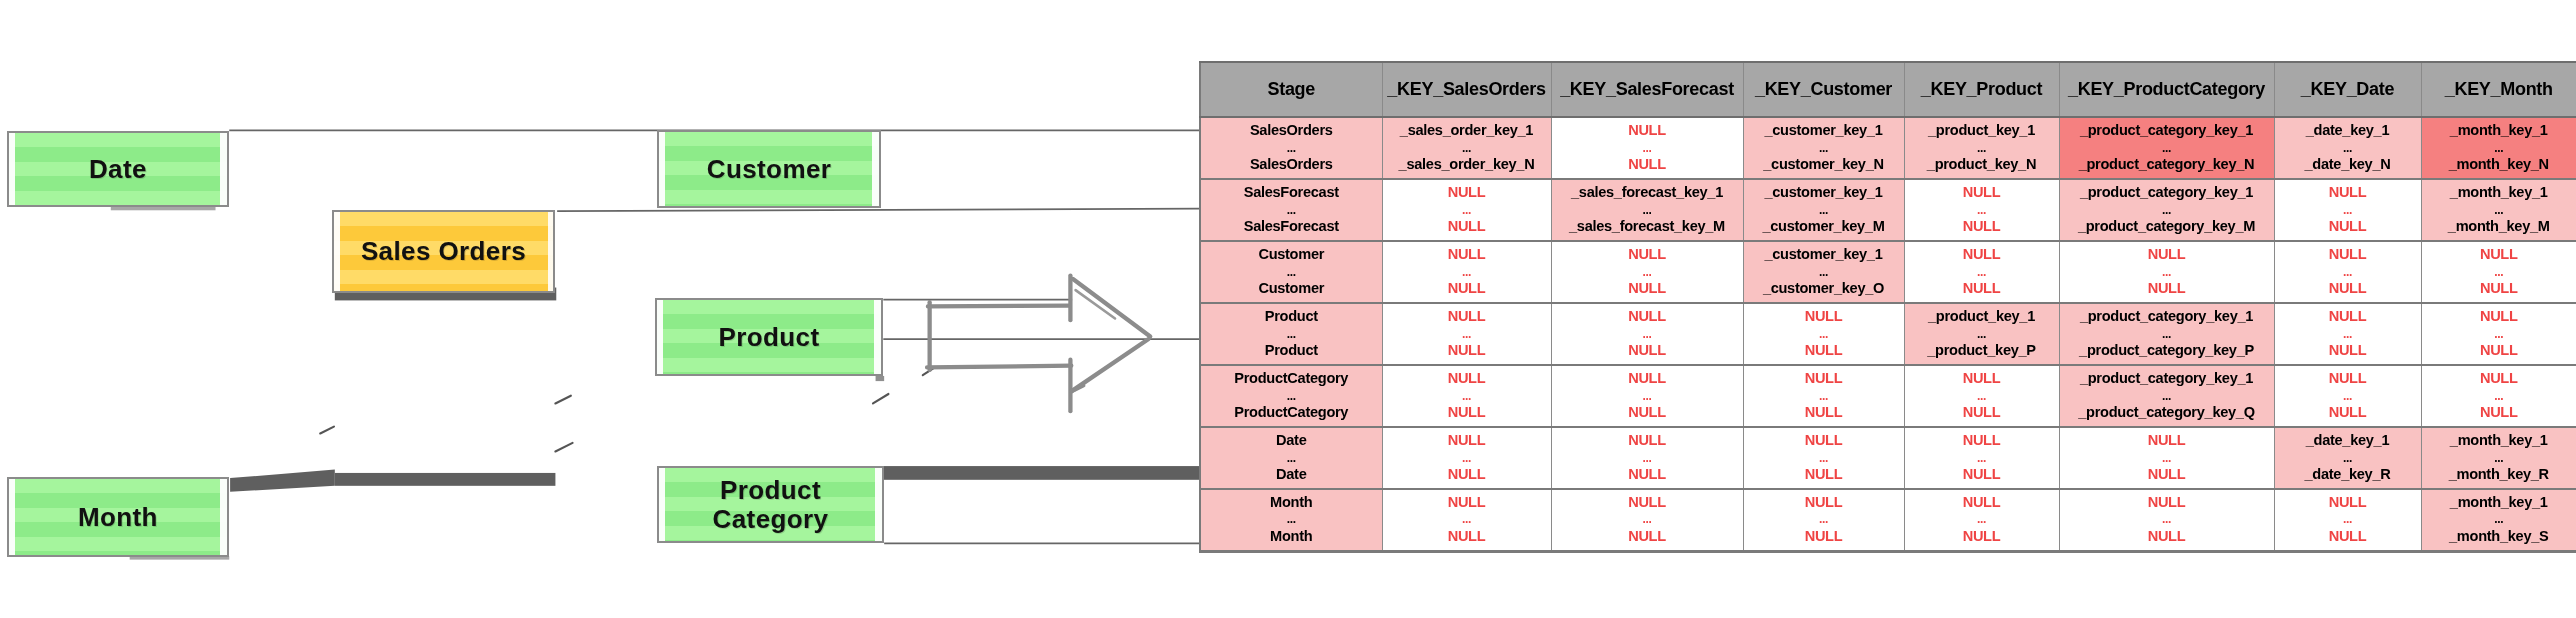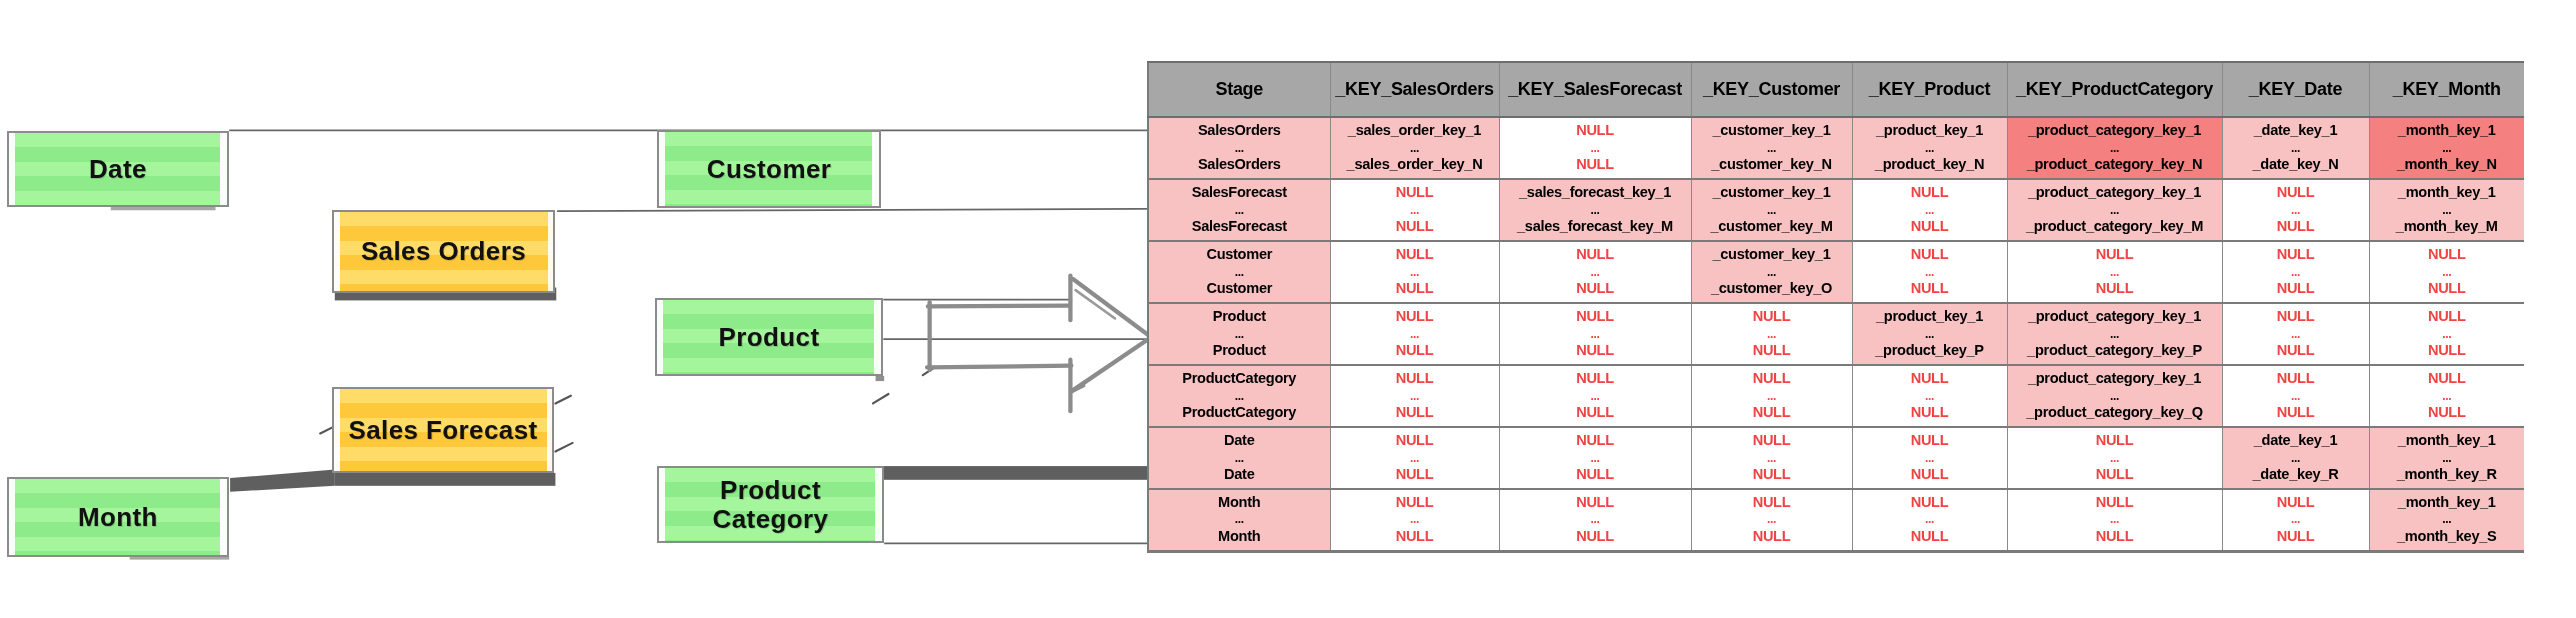--- a/index.html
+++ b/index.html
@@ -24,21 +24,21 @@
       background-color:#ffd24f;}
   #box-date{left:6.9px;top:131px;width:222px;height:76px;}
   #box-sales-orders{left:332px;top:210px;width:223px;height:83px;}
   #box-sales-forecast{left:332px;top:387px;width:222px;height:86px;}
   #box-month{left:6.9px;top:477px;width:222px;height:80px;}
   #box-customer{left:657px;top:130px;width:224px;height:78px;}
   #box-product{left:655px;top:298px;width:228px;height:78px;}
   #box-product-category{left:657px;top:466px;width:227px;height:77px;font-size:26px;}
 
   
-  .keytable-wrap{position:absolute;left:1147px;top:61px;z-index:2;}
+  .keytable-wrap{position:absolute;left:1199px;top:61px;z-index:2;}
   table.keytable{border-collapse:collapse;table-layout:fixed;width:1377px;
                  font-family:"Liberation Sans",sans-serif;}
   table.keytable th, table.keytable td{border:1.7px solid #8a8a8a;box-sizing:border-box;
                  white-space:nowrap;overflow:hidden;padding:0;}
   table.keytable th{height:55px;background:#a7a7a7;color:#000;font-size:18px;font-weight:bold;
                  letter-spacing:-0.3px;border-top:2.6px solid #6e6e6e;border-bottom:2.6px solid #6e6e6e;text-align:center;}
   table.keytable td{height:62px;text-align:center;font-weight:bold;font-size:14.6px;letter-spacing:-0.3px;
                  border-bottom:2.6px solid #7a7a7a;}
   table.keytable td .c3{display:flex;flex-direction:column;justify-content:space-between;
                  height:100%;box-sizing:border-box;padding:5.2px 0 6px 0;}
@@ -96,23 +96,20 @@
       <path d="M1252 338 L1298 371" stroke-width="3" stroke="#9a9a9a"></path>
     </g>
   </svg>
 
   <div class="ebox green" id="box-date">
     <span class="lbl">Date</span>
   </div>
   <div class="ebox yellow" id="box-sales-orders">
     <span class="lbl">Sales Orders</span>
   </div>
-  <div class="ebox yellow" id="box-sales-forecast">
-    <span class="lbl">Sales Forecast</span>
-  </div>
   <div class="ebox green" id="box-month">
     <span class="lbl">Month</span>
   </div>
   <div class="ebox green" id="box-customer">
     <span class="lbl">Customer</span>
   </div>
   <div class="ebox green" id="box-product">
     <span class="lbl">Product</span>
   </div>
   <div class="ebox green" id="box-product-category">

